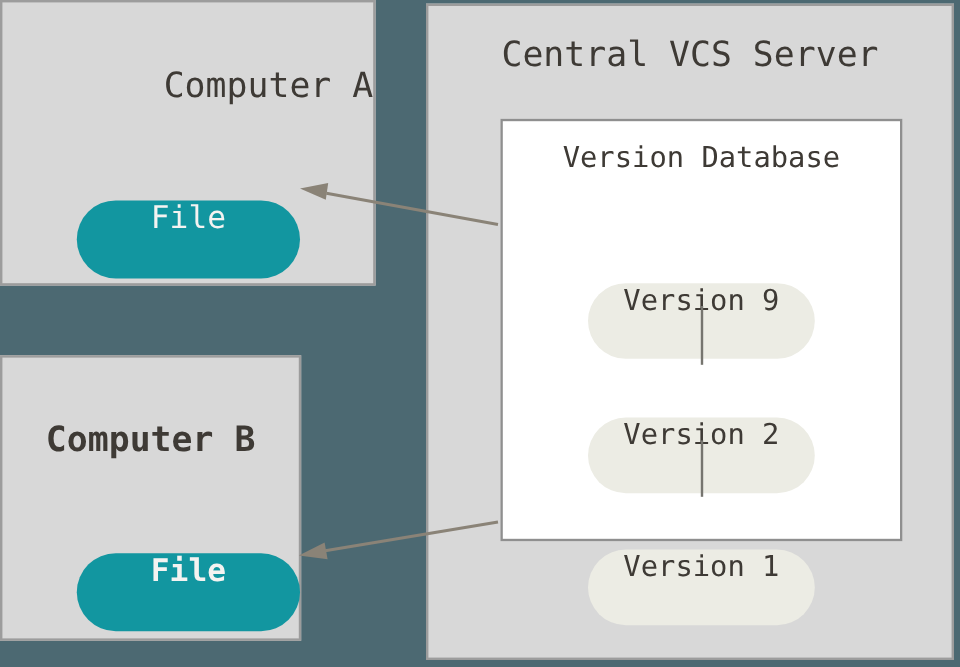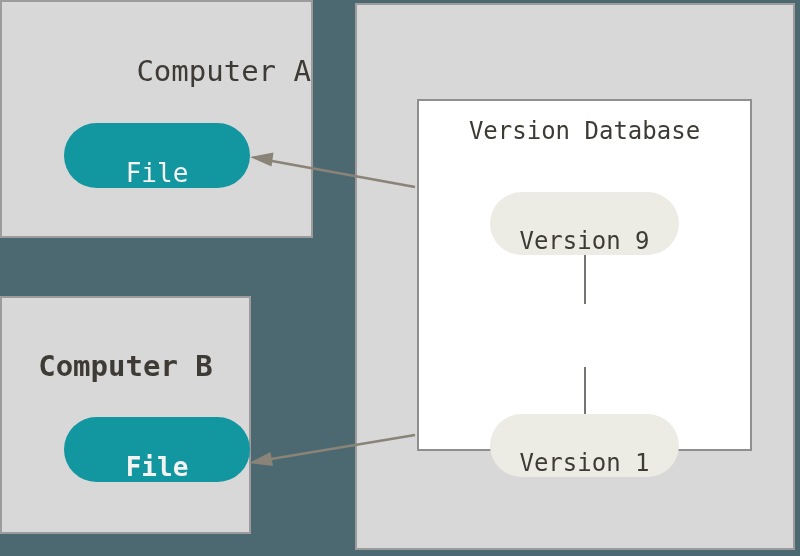--- a/index.html
+++ b/index.html
@@ -36,23 +36,24 @@
     left:0;width:100%;
     text-align:center;
     color:#3E3A35;
     font-size:24px;
     line-height:28px;
     white-space:nowrap;
   }
   .pill{
     position:absolute;
     display:flex;
-    align-items:flex-end;
+    align-items:flex-start;
     justify-content:center;
     white-space:nowrap;
+    margin-top:44px;
   }
   .file-pill{
     width:186px;height:65px;
     border-radius:33px;
     background:#1296A0;
     color:#F4F3F1;
     font-size:26px;
   }
   .version-pill{
     width:189px;height:63px;
@@ -85,30 +86,34 @@
   </div>
 
   <div class="gray-box" style="left:0;top:296px;width:251px;height:238px;font-weight:bold;">
     <div class="box-title" style="top:51px;">Computer B</div>
     <div class="pill file-pill" style="left:62px;top:119px;">
       <span>File</span>
     </div>
   </div>
 
   <div class="gray-box" style="left:355px;top:3px;width:440px;height:547px;">
+    <div class="box-title" style="top:23px;">Central VCS Server</div>
 
     <div class="db-box" style="left:60px;top:94px;width:335px;height:352px;">
       <div class="db-title" style="top:16px;">Version Database</div>
 
       <div class="pill version-pill" style="left:71px;top:91px;">
         <span>Version 9</span>
       </div>
 
       <div class="connector" style="left:165px;top:154px;height:49px;"></div>
 
+      <div class="pill version-pill" style="left:71px;top:203px;">
+        <span>Version 2</span>
+      </div>
 
       <div class="connector" style="left:165px;top:266px;height:47px;"></div>
 
       <div class="pill version-pill" style="left:71px;top:313px;">
         <span>Version 1</span>
       </div>
     </div>
   </div>
 
   <svg id="arrow-layer" width="800" height="556" viewBox="0 0 800 556">

